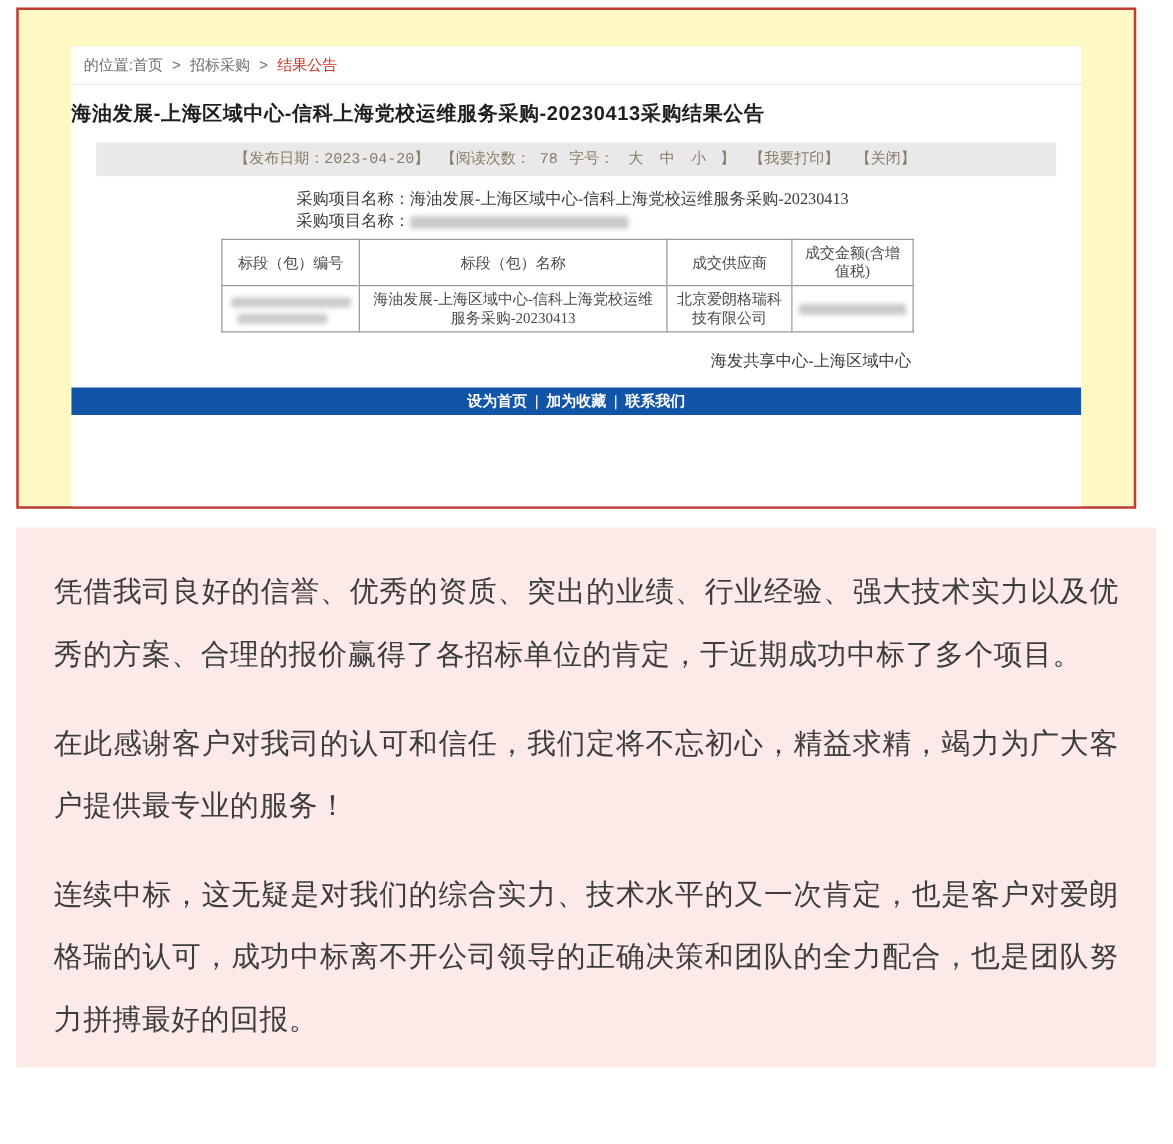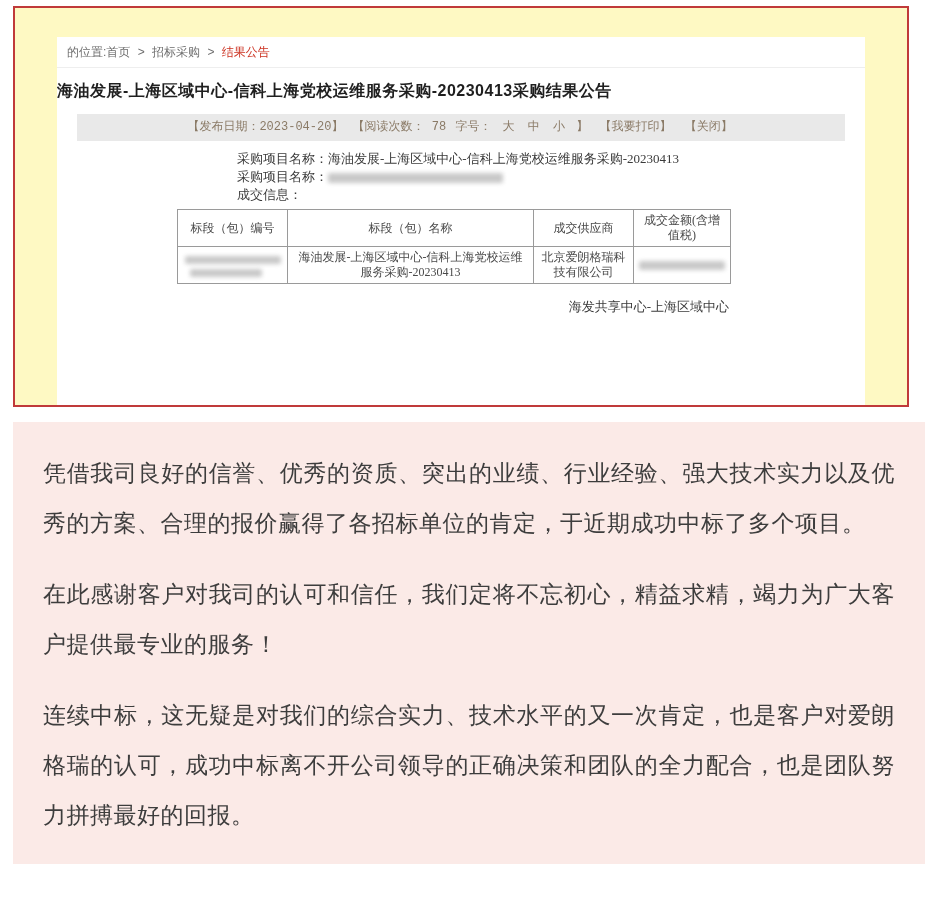--- a/index.html
+++ b/index.html
@@ -82,21 +82,21 @@
     background: #1254a8; text-align: center;
     font-size: 12px; color: #ffffff; font-weight: bold;
   }
   .links-bar a { color: #ffffff; text-decoration: none; cursor: pointer; }
   .links-bar .pipe { margin: 0 6px; font-weight: normal; }
 
   
   .article {
     margin: 15px 12px 0 13px; width: 912px;
     background: #fbeae7;
-    padding: 26px 30px 24px;
+    padding: 26px 30px 14px;
   }
   .article p {
     font-size: 23px; line-height: 50px; color: #3d3d3d;
     text-align: justify; letter-spacing: 0.5px;
     margin-bottom: 21px;
   }
   .article p:last-child { margin-bottom: 0; }
 </style>
 </head>
 <body>
@@ -126,23 +126,20 @@
       <span class="click">【关闭】</span>
     </div>
 
     <div class="info-block">
       <div class="info-line">
         <span>采购项目名称：</span><span>海油发展-上海区域中心-信科上海党校运维服务采购-20230413</span>
       </div>
       <div class="info-line">
         <span>采购项目名称：</span><span class="redact proj-no"></span>
       </div>
-      <div class="info-line">
-        <span>成交信息：</span>
-      </div>
     </div>
 
     <table class="award-table">
       <thead>
         <tr>
           <th class="col-pkg-no">标段（包）编号</th>
           <th class="col-pkg-name">标段（包）名称</th>
           <th class="col-supplier">成交供应商</th>
           <th class="col-amount">成交金额(含增值税)</th>
         </tr>
@@ -159,20 +156,23 @@
             <span class="redact amount"></span>
           </td>
         </tr>
       </tbody>
     </table>
 
     <div class="signature">
       <div>海发共享中心-上海区域中心</div>
     </div>
 
+    <div class="links-bar">
+      <a>设为首页</a><span class="pipe">|</span><a>加为收藏</a><span class="pipe">|</span><a>联系我们</a>
+    </div>
 
   </div>
 </div>
 
 <div class="article">
   <p>凭借我司良好的信誉、优秀的资质、突出的业绩、行业经验、强大技术实力以及优秀的方案、合理的报价赢得了各招标单位的肯定，于近期成功中标了多个项目。</p>
   <p>在此感谢客户对我司的认可和信任，我们定将不忘初心，精益求精，竭力为广大客户提供最专业的服务！</p>
   <p>连续中标，这无疑是对我们的综合实力、技术水平的又一次肯定，也是客户对爱朗格瑞的认可，成功中标离不开公司领导的正确决策和团队的全力配合，也是团队努力拼搏最好的回报。</p>
 </div>
 

